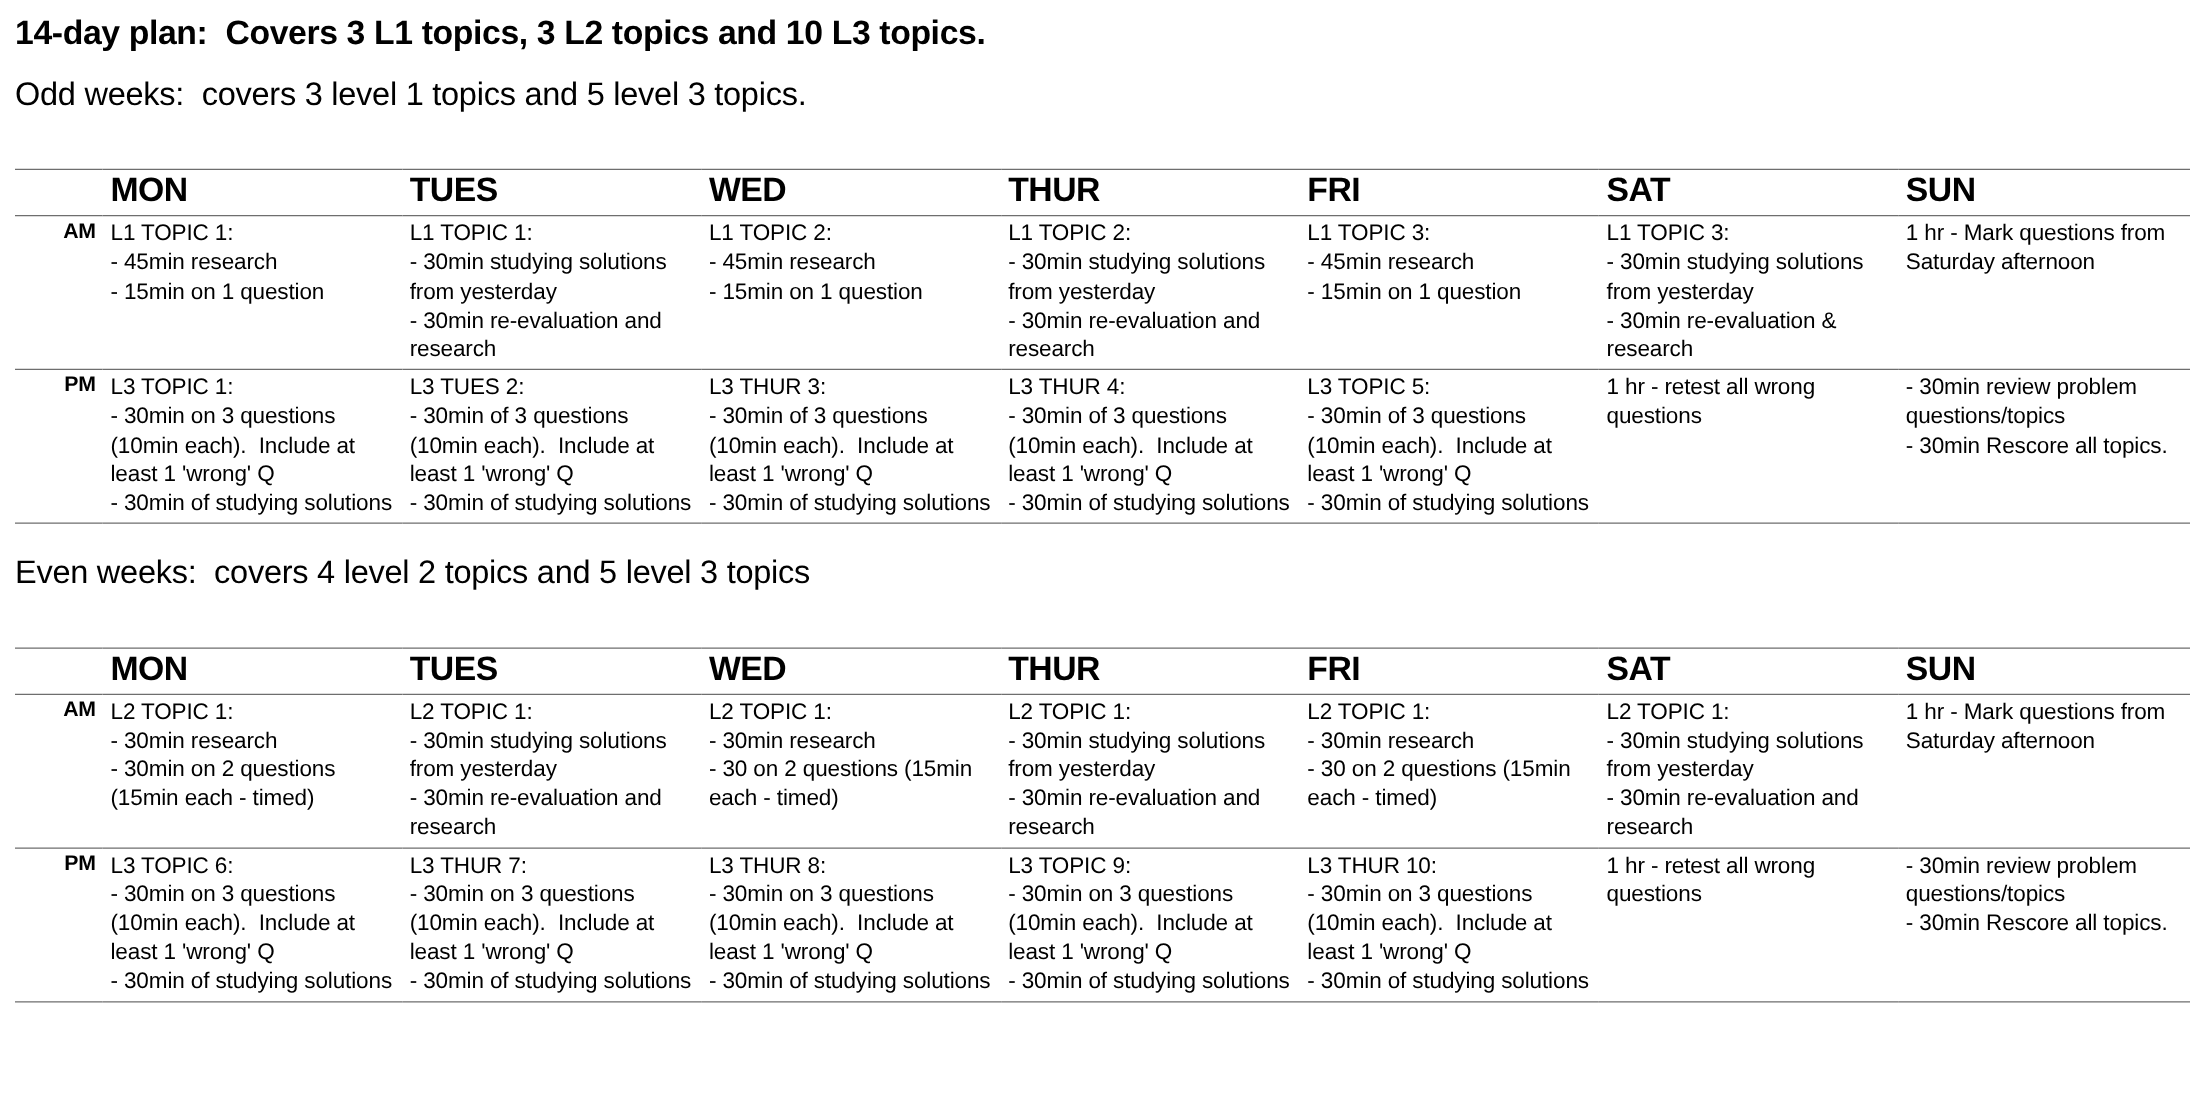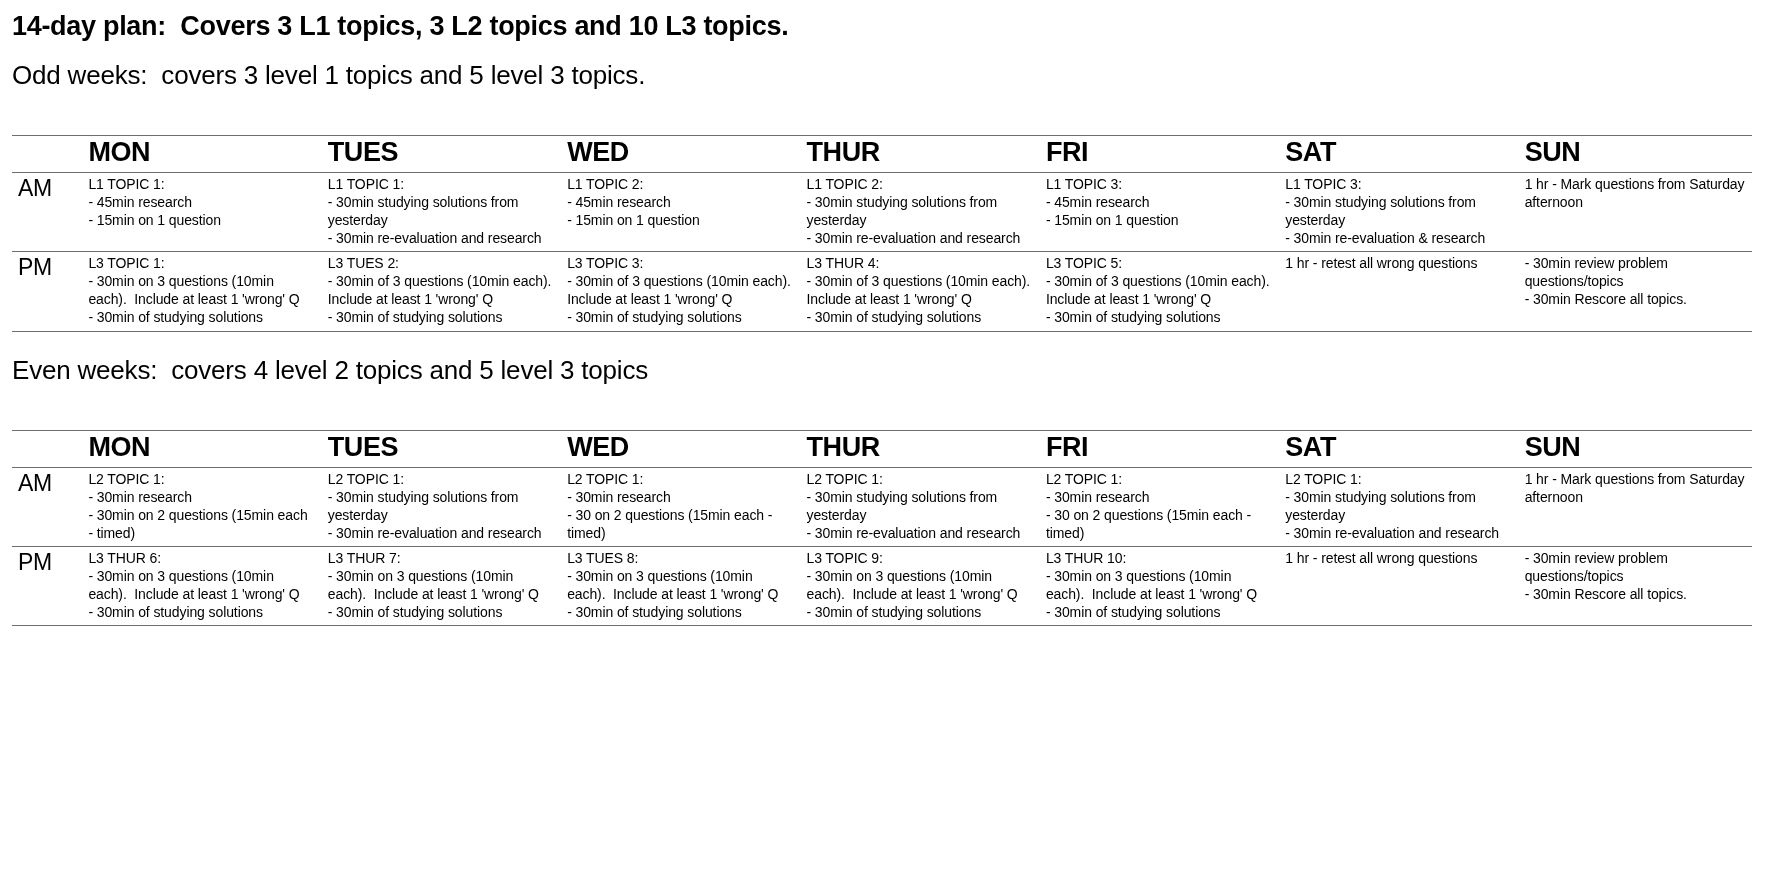--- a/index.html
+++ b/index.html
@@ -64,29 +64,29 @@
     text-align: left;
     letter-spacing: -0.4px;
     line-height: 1.1;
     padding-bottom: 1px;
   }
   .corner-head {
     border-top: 1px solid #6e6e6e;
     border-bottom: 1px solid #6e6e6e;
   }
   .period {
-    font-size: 23px;
-    font-weight: normal;
-    text-align: left;
+    font-size: 17px;
+    font-weight: bold;
+    text-align: right;
     letter-spacing: -0.3px;
     padding-top: 4px;
     vertical-align: top;
   }
   .cell {
-    font-size: 14px;
+    font-size: 18px;
     line-height: 1.29;
     letter-spacing: -0.1px;
   }
   .cell .line {
     white-space: pre-wrap;
     margin: 0;
   }
   .am-row td, .am-row th { padding-bottom: 6px; }
   .pm-row td, .pm-row th { padding-bottom: 6px; }
 </style>
@@ -163,21 +163,21 @@
             <div class="line">L3 TOPIC 1:</div>
             <div class="line">- 30min on 3 questions (10min each).  Include at least 1 'wrong' Q</div>
             <div class="line">- 30min of studying solutions</div>
           </td>
         <td class="cell">
             <div class="line">L3 TUES 2:</div>
             <div class="line">- 30min of 3 questions (10min each).  Include at least 1 'wrong' Q</div>
             <div class="line">- 30min of studying solutions</div>
           </td>
         <td class="cell">
-            <div class="line">L3 TOPIC 3:</div>
+            <div class="line">L3 THUR 3:</div>
             <div class="line">- 30min of 3 questions (10min each).  Include at least 1 'wrong' Q</div>
             <div class="line">- 30min of studying solutions</div>
           </td>
         <td class="cell">
             <div class="line">L3 THUR 4:</div>
             <div class="line">- 30min of 3 questions (10min each).  Include at least 1 'wrong' Q</div>
             <div class="line">- 30min of studying solutions</div>
           </td>
         <td class="cell">
             <div class="line">L3 TOPIC 5:</div>
@@ -249,31 +249,31 @@
         <td class="cell">
             <div class="line">L2 TOPIC 1:</div>
             <div class="line">- 30min studying solutions from yesterday</div>
             <div class="line">- 30min re-evaluation and research</div>
           </td>
         <td class="cell">1 hr - Mark questions from Saturday afternoon</td>
       </tr>
       <tr class="pm-row">
         <th class="period">PM</th>
         <td class="cell">
-            <div class="line">L3 THUR 6:</div>
+            <div class="line">L3 TOPIC 6:</div>
             <div class="line">- 30min on 3 questions (10min each).  Include at least 1 'wrong' Q</div>
             <div class="line">- 30min of studying solutions</div>
           </td>
         <td class="cell">
             <div class="line">L3 THUR 7:</div>
             <div class="line">- 30min on 3 questions (10min each).  Include at least 1 'wrong' Q</div>
             <div class="line">- 30min of studying solutions</div>
           </td>
         <td class="cell">
-            <div class="line">L3 TUES 8:</div>
+            <div class="line">L3 THUR 8:</div>
             <div class="line">- 30min on 3 questions (10min each).  Include at least 1 'wrong' Q</div>
             <div class="line">- 30min of studying solutions</div>
           </td>
         <td class="cell">
             <div class="line">L3 TOPIC 9:</div>
             <div class="line">- 30min on 3 questions (10min each).  Include at least 1 'wrong' Q</div>
             <div class="line">- 30min of studying solutions</div>
           </td>
         <td class="cell">
             <div class="line">L3 THUR 10:</div>

